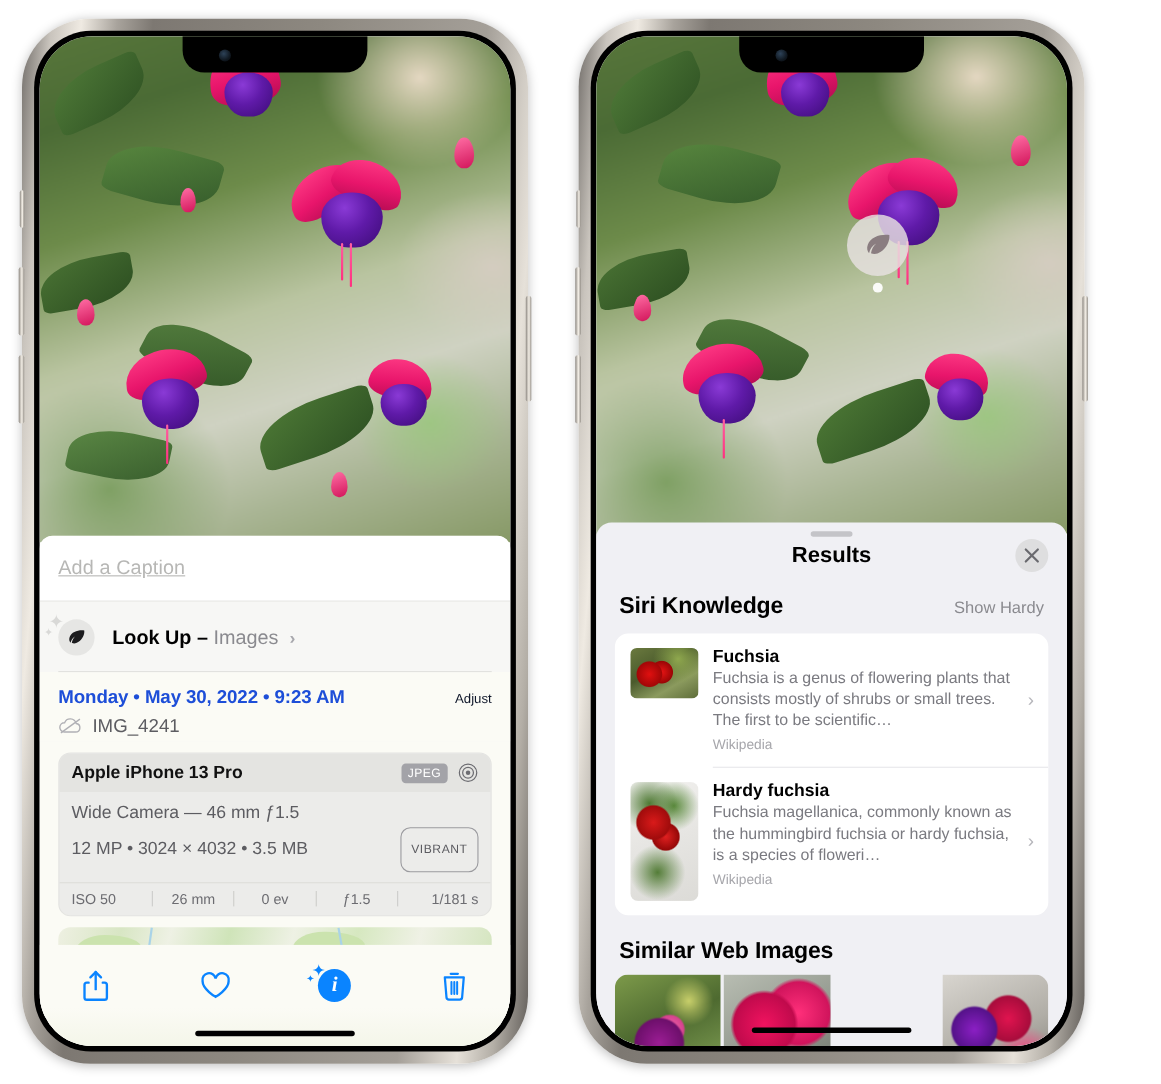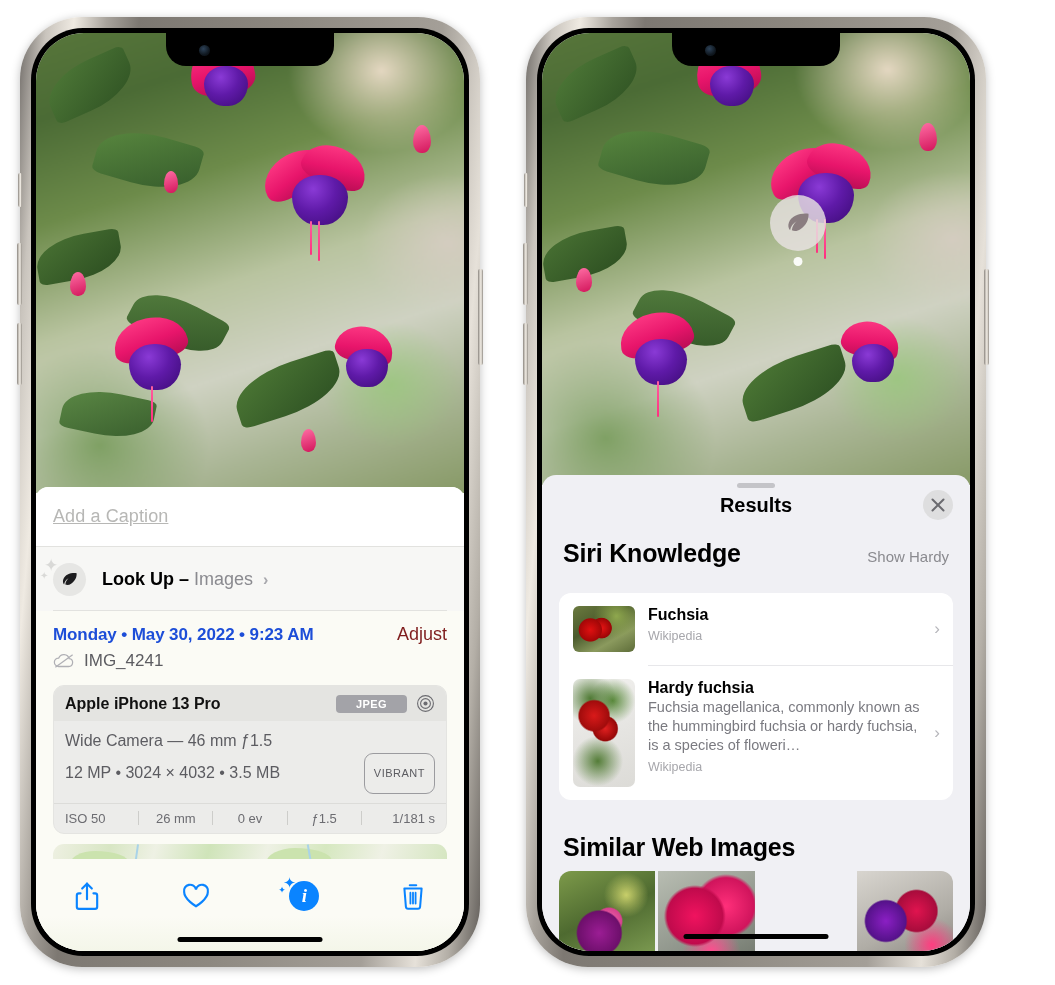--- a/index.html
+++ b/index.html
@@ -113,37 +113,37 @@
   .spark.s1 { left: -9px; top: -6px; font-size: 17px; }
   .spark.s2 { left: -13px; top: 8px; font-size: 10px; }
   .lookup-text { font-size: 18px; color: #000; font-weight: 700; }
   .lookup-text .sub { font-weight: 400; color: #8a8a8f; }
   .chev-sm { color: #a8a8ad; font-size: 16px; margin-left: 5px; }
   .divider-inset { position: absolute; left: 17px; right: 17px; bottom: 0; height: 1px; background: #e2e2df; }
 
   .meta-block { padding: 13px 17px 4px; background: #fbfbf5; }
   .meta-top { display: flex; align-items: baseline; justify-content: space-between; }
   .meta-date { font-size: 17px; font-weight: 700; color: #1d4ed8; letter-spacing: -.1px; }
-  .meta-adjust { font-size: 18px; color: #7f1d1d; }
+  .meta-adjust { font-size: 12px; color: #0f172a; }
   .meta-file { display: flex; align-items: center; gap: 9px; margin-top: 6px; }
   .meta-filename { font-size: 17px; color: #5c5c61; }
 
   .cam-card {
     margin: 10px 17px 0; border-radius: 11px; overflow: hidden;
     background: #ececea; border: 1px solid #e4e4e1;
   }
   .cam-head {
     display: flex; align-items: center; justify-content: space-between;
     padding: 8px 11px; background: #e4e4e1;
   }
   .cam-model { font-size: 16px; font-weight: 700; color: #111; }
   .cam-head-right { display: flex; align-items: center; gap: 9px; }
   .jpeg-badge {
-    font-size: 11px; font-weight: 700; color: #fff; background: #a3a3a8;
-    border-radius: 4px; padding: 3px 20px; letter-spacing: .4px;
+    font-size: 11px; font-weight: 400; color: #fff; background: #a3a3a8;
+    border-radius: 4px; padding: 3px 6px; letter-spacing: .4px;
   }
   .cam-body { padding: 8px 11px 9px; }
   .cam-line { font-size: 16px; color: #5c5c61; line-height: 1.5; }
   .cam-line2 { display: flex; align-items: center; justify-content: space-between; }
   .vibrant-badge {
     font-size: 11px; color: #5c5c61; border: 1px solid #9b9b9f;
     border-radius: 9px; padding: 11px 9px; letter-spacing: .5px;
   }
   .cam-foot {
     display: flex; align-items: center; border-top: 1px solid #dcdcd9;
@@ -225,24 +225,24 @@
   .close-btn {
     position: absolute; right: 17px; top: 15px;
     width: 30px; height: 30px; border-radius: 50%; background: #dededf;
     display: flex; align-items: center; justify-content: center;
   }
 
   .sec-head {
     display: flex; align-items: baseline; justify-content: space-between;
     padding: 4px 21px 9px;
   }
-  .sec-title { font-size: 25px; font-weight: 700; color: #000; letter-spacing: -.2px; }
+  .sec-title { font-size: 21px; font-weight: 700; color: #000; letter-spacing: -.2px; }
   .sec-action { font-size: 15px; color: #8a8a8f; }
 
-  .card-group { margin: 16px 17px; background: #fff; border-radius: 12px; overflow: hidden; }
+  .card-group { margin: 4px 17px; background: #fff; border-radius: 12px; overflow: hidden; }
   .kb-row { display: flex; padding: 13px 13px 13px 14px; position: relative; }
   .kb-thumb { width: 62px; height: 46px; border-radius: 6px; flex: 0 0 auto; margin-right: 13px; overflow: hidden; }
   .kb-thumb.tall { height: 108px; border-radius: 7px; }
   .kb-body { flex: 1; min-width: 0; padding-right: 16px; }
   .kb-title { font-size: 16px; font-weight: 700; color: #000; margin-bottom: 1px; }
   .kb-desc { font-size: 14.5px; color: #7a7a80; line-height: 1.32; }
   .kb-src { font-size: 12.5px; color: #a6a6ab; margin-top: 5px; }
   .kb-chev { position: absolute; right: 13px; top: 50%; transform: translateY(-50%); color: #b6b6bb; font-size: 17px; }
   .kb-divider { height: 1px; background: #e7e7ea; margin-left: 89px; }
 
@@ -526,20 +526,21 @@
             <div class="sec-action">Show Hardy</div>
           </div>
 
           <div class="card-group">
             <div class="kb-row">
               <div class="kb-thumb">
                 <div class="thumb-fuchsia-a"></div>
               </div>
               <div class="kb-body">
                 <div class="kb-title">Fuchsia</div>
+                <div class="kb-desc">Fuchsia is a genus of flowering plants that consists mostly of shrubs or small trees. The first to be scientific…</div>
                 <div class="kb-src">Wikipedia</div>
               </div>
               <div class="kb-chev">›</div>
             </div>
 
             <div class="kb-divider"></div>
 
             <div class="kb-row">
               <div class="kb-thumb tall">
                 <div class="thumb-fuchsia-b"></div>

